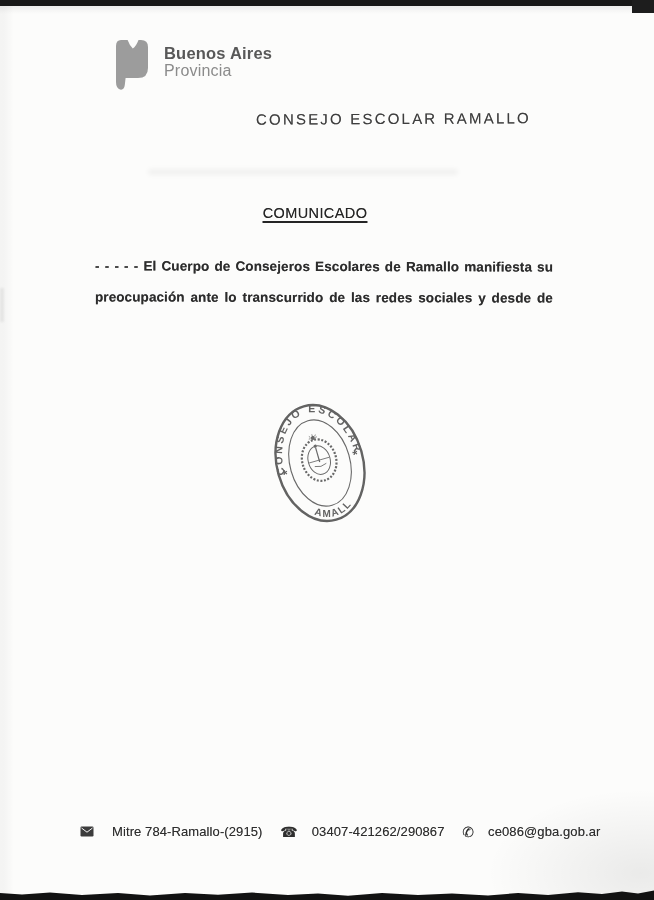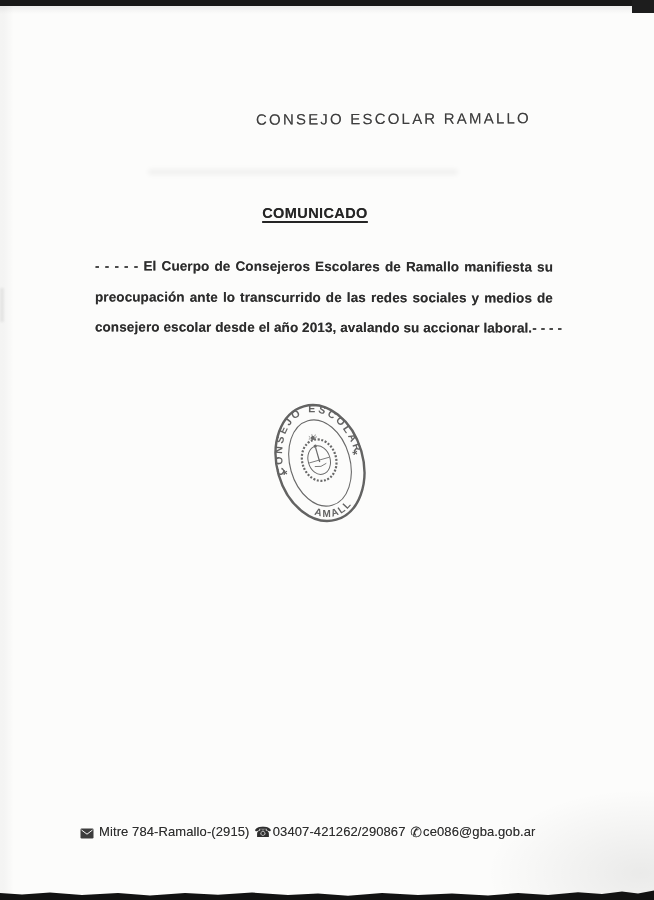--- a/index.html
+++ b/index.html
@@ -39,21 +39,21 @@
   .org-title{
     position:absolute;left:256px;top:110px;
     font-size:15px;color:#3e3e3e;letter-spacing:2.2px;
     transform:rotate(-0.3deg);
     text-shadow:0 0 0.5px rgba(62,62,62,0.55);
     white-space:nowrap;
   }
   
   .doc-title{
     position:absolute;left:250px;top:205px;width:130px;text-align:center;
-    font-size:14.5px;font-weight:bold;color:#252525;letter-spacing:0.4px;
+    font-size:14.5px;font-weight:normal;color:#252525;letter-spacing:0.4px;
     text-decoration:underline;text-underline-offset:3px;text-decoration-thickness:1.5px;
     text-shadow:0 0 0.5px rgba(30,30,30,0.6);
   }
   
   .body-par{
     position:absolute;left:95px;top:252px;width:458px;
     color:#2c2c2c;font-size:13.5px;font-weight:bold;
     text-shadow:0 0 0.5px rgba(40,40,40,0.55);
     transform:rotate(0.15deg);
   }
@@ -66,22 +66,23 @@
   .stamp{
     position:absolute;left:260px;top:397px;width:120px;height:132px;
     transform:rotate(-16deg);
     opacity:0.88;
   }
   .stamp svg text{font-family:"Liberation Sans", sans-serif;fill:#4e4e4e;font-weight:bold;}
   
   .footer{
     position:absolute;left:80px;top:824px;
     font-size:13px;color:#2e2e2e;letter-spacing:0.1px;
-    display:flex;align-items:flex-end;white-space:pre;
+    display:flex;align-items:center;white-space:pre;
     text-shadow:0 0 0.4px rgba(46,46,46,0.5);
+    gap:13px;
   }
   .footer .glyph{font-size:14px;line-height:1;margin:0 1px;}
   .envelope{width:14px;height:11px;margin-right:5px;flex:0 0 auto;}
   
   .bottom-edge{position:absolute;left:0;bottom:0;width:654px;height:12px;}
   .left-mark{
     position:absolute;left:0;top:288px;width:4px;height:34px;
     background:rgba(0,0,0,0.06);filter:blur(1px);
   }
 </style>
@@ -89,29 +90,37 @@
 <body>
 
 <div class="page">
 
   <div class="scan-shade"></div>
   <div class="top-bar"></div>
   <div class="top-bar-nub"></div>
   <div class="faint-streak"></div>
   <div class="left-mark"></div>
 
+  <div class="logo">
+    <svg class="logo-icon" viewBox="0 0 46 54">
+      <path fill="#9c9c9c" d="M13 2 Q8 2 8 8 L8 44 Q8 50 12 51.5 Q16 52.5 16.8 47 L17.6 40 L30 40 Q40 40 40 30 L40 9 Q40 2 33 2 L30.5 2 Q28 8.5 24.8 10.6 Q21.6 7.5 19.6 2 Z"></path>
+    </svg>
+    <div class="logo-text">
+      <div class="logo-title">Buenos Aires</div>
+      <div class="logo-subtitle">Provincia</div>
+    </div>
+  </div>
 
   <div class="org-title">CONSEJO ESCOLAR RAMALLO</div>
 
   <div class="doc-title">COMUNICADO</div>
 
   <div class="body-par">
     <div class="body-line">- - - - - El Cuerpo de Consejeros Escolares de Ramallo manifiesta su</div>
-    <div class="body-line">preocupación ante lo transcurrido de las redes sociales y medios de</div>
-    <div class="body-line">consejero escolar desde el año 2013, avalando su accionar laboral.- - - -</div>
+    <div class="body-line">preocupación ante lo transcurrido de las redes sociales y desde de</div>
   </div>
 
   <div class="stamp">
     <svg viewBox="0 0 120 132" width="120" height="132">
       <defs>
         <path id="arcTop" d="M 24.7 79.5 A 36.5 52 0 1 1 95.3 79.5"></path>
         <path id="arcBottom" d="M 37.1 111.1 A 40 55 0 0 0 82.9 111.1"></path>
       </defs>
       <ellipse cx="60" cy="66" rx="43" ry="59" fill="none" stroke="#4e4e4e" stroke-width="2.4"></ellipse>
       <ellipse cx="60" cy="66" rx="30" ry="44" fill="none" stroke="#555555" stroke-width="1.1"></ellipse>

